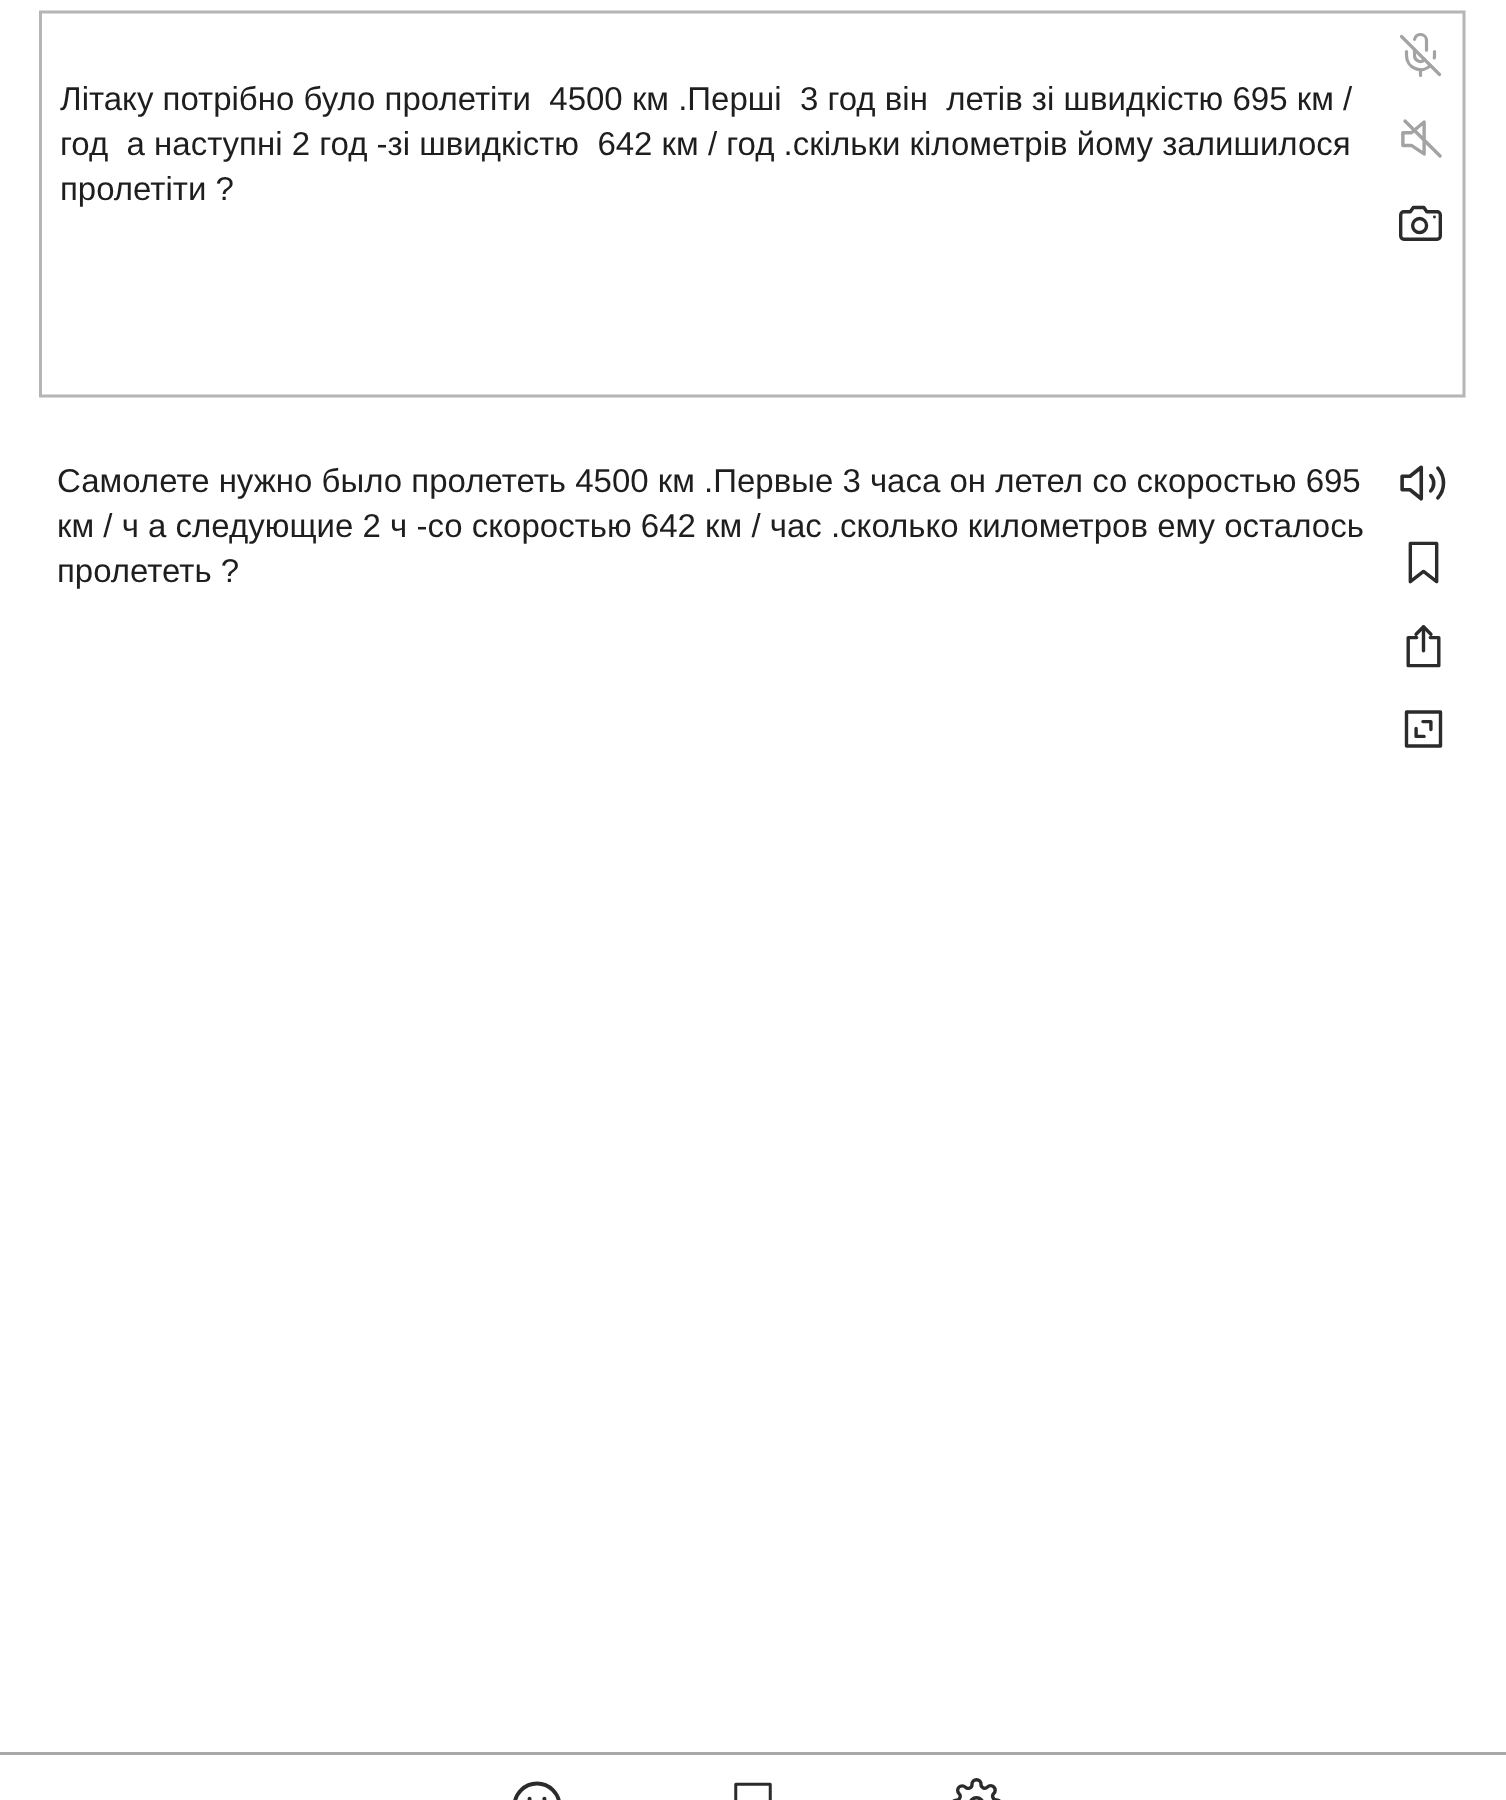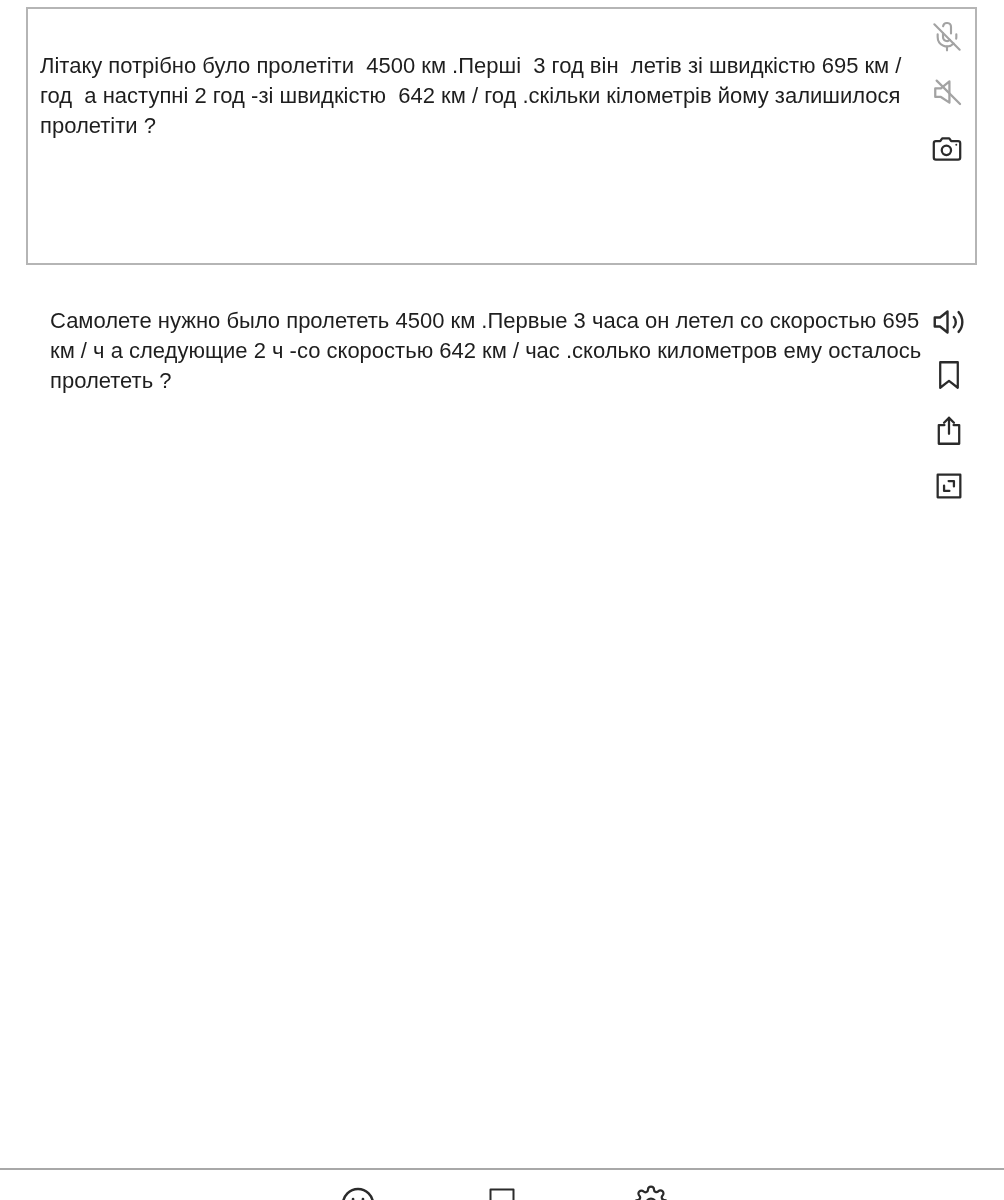--- a/index.html
+++ b/index.html
@@ -38,21 +38,21 @@
     white-space: pre-wrap;
     letter-spacing: 0;
   }
   .source-text {
     left: 12px;
     top: 14px;
     width: 872px;
     margin-top: 28px;
   }
   .translation-text {
-    left: 50px;
+    left: 38px;
     top: 306px;
     width: 872px;
   }
   .icon-btn {
     position: absolute;
     margin: 0;
     padding: 0;
     border: none;
     background: transparent;
     cursor: pointer;

